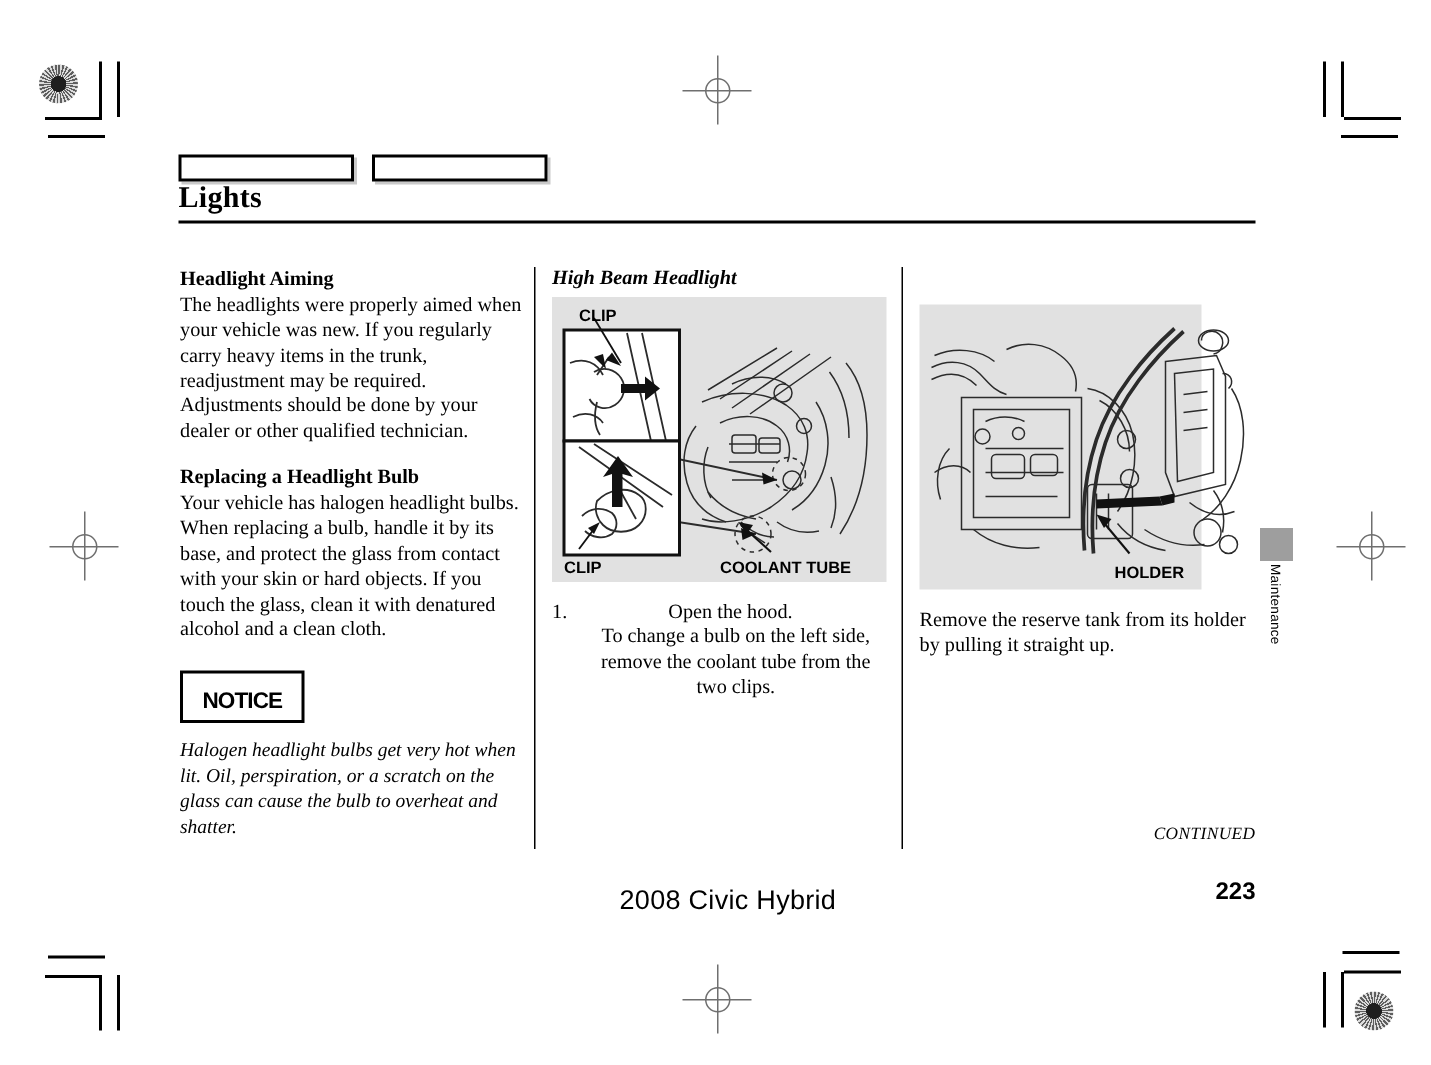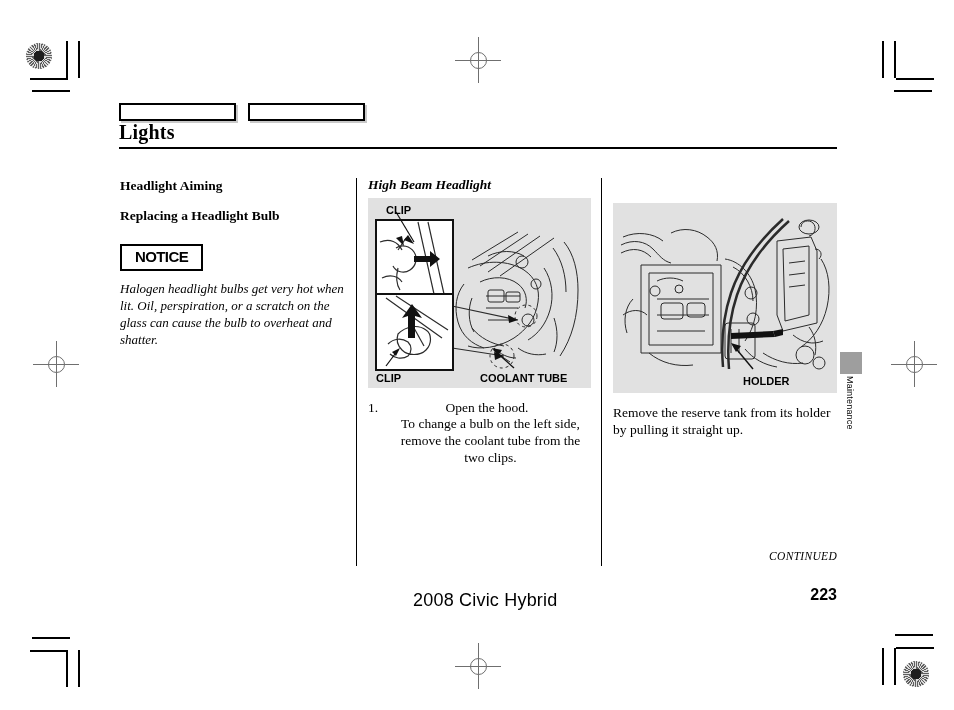--- a/index.html
+++ b/index.html
@@ -80,21 +80,21 @@
     font-size: 13.5px;
     line-height: 1.25;
     margin: 0;
     text-align: left;
   }
 
   
   .notice-box {
     border: 2px solid #000;
     display: inline-block;
-    padding: 2px 13px 3px 13px;
+    padding: 10px 13px 3px 13px;
     margin: 19px 0 10px 0;
     background: #fff;
   }
   .notice-box .lbl {
     font-family: "Liberation Sans", sans-serif;
     font-weight: bold;
     font-size: 15px;
     letter-spacing: -0.6px;
     line-height: 1.05;
   }
@@ -227,22 +227,24 @@
   <div class="title">Lights</div>
   <div class="rule"></div>
 </div>
 
 <div class="vdiv" style="left:356px;"></div>
 <div class="vdiv" style="left:601px;"></div>
 
 <div class="col col-1">
 
   <h2 class="sub">Headlight Aiming</h2>
+  <p class="body">The headlights were properly aimed when your vehicle was new. If you regularly carry heavy items in the trunk, readjustment may be required. Adjustments should be done by your dealer or other qualified technician.</p>
 
   <h2 class="sub gap" style="margin-top:14px;">Replacing a Headlight Bulb</h2>
+  <p class="body">Your vehicle has halogen headlight bulbs. When replacing a bulb, handle it by its base, and protect the glass from contact with your skin or hard objects. If you touch the glass, clean it with denatured alcohol and a clean cloth.</p>
 
   <div class="notice-box">
     <span class="lbl">NOTICE</span>
   </div>
 
   <p class="italic">Halogen headlight bulbs get very hot when lit. Oil, perspiration, or a scratch on the glass can cause the bulb to overheat and shatter.</p>
 </div>
 
 <div class="col col-2">
 
@@ -339,21 +341,21 @@
     <div class="num">1.</div>
     <div class="txt">
       <span>Open the hood.</span>
       <span class="indent">To change a bulb on the left side, remove the coolant tube from the two clips.</span>
     </div>
   </div>
 </div>
 
 <div class="col col-3">
 
-  <div class="fig" style="width:224px; height:190px; margin-top:25px;">
+  <div class="fig" style="width:188px; height:190px; margin-top:25px;">
     <svg viewBox="0 0 224 190" width="224" height="190">
       <g fill="none" stroke="#2b2b2b" stroke-width="1">
 
         <path d="M8 42 C 20 36 32 38 40 46 C 46 52 50 58 58 60"></path>
         <path d="M8 50 C 20 44 30 46 38 54"></path>
         <path d="M10 34 C 24 28 40 30 50 38"></path>
         <path d="M58 30 C 70 24 84 26 94 34 C 102 40 106 48 104 58"></path>
 
         <path d="M28 62 L108 62 L108 150 L28 150 Z"></path>
         <path d="M36 70 L100 70 L100 142 L36 142 Z"></path>

